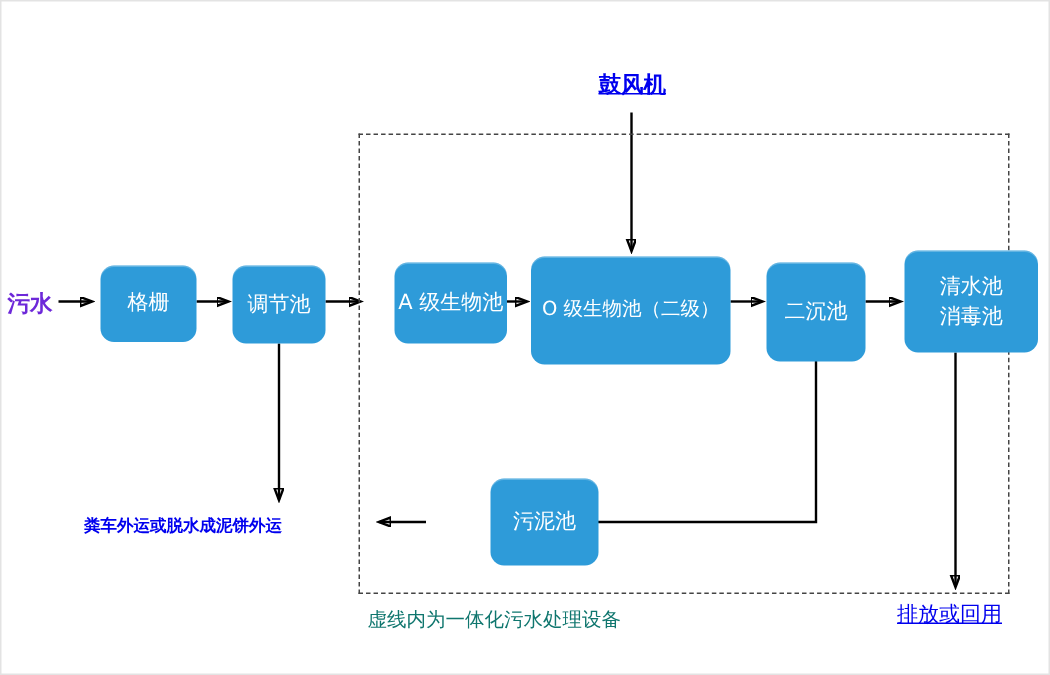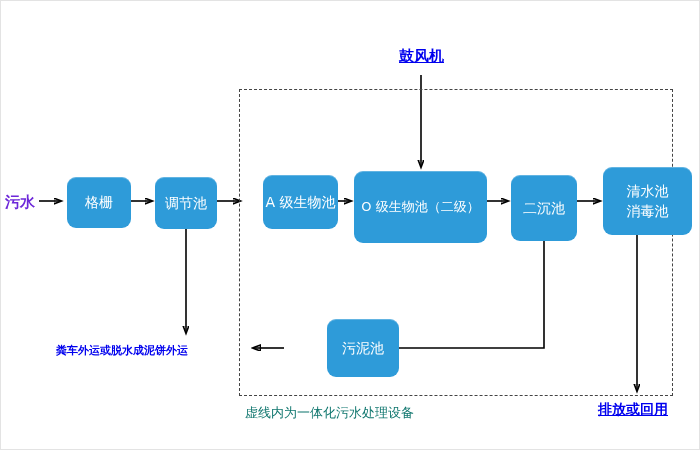--- a/index.html
+++ b/index.html
@@ -39,21 +39,21 @@
     position:absolute;
     left:238px; top:88px; width:434px; height:307px;
     border:1px dashed var(--dashed-border, #444444);
     box-sizing:border-box;
   }
 
   .txt { position:absolute; white-space:nowrap; }
   .source-label  { left:4px;   top:192px; font-size:15px; font-weight:bold; color:#6d28d9; }
   .blower-label  { left:398px; top:46px;  font-size:15px; font-weight:bold;
                    color:var(--accent-text,#0000EE); text-decoration:underline; }
-  .discharge-label { left:597px; top:400px; font-size:14px; font-weight:bold;
+  .discharge-label { left:597px; top:400px; font-size:14px; font-weight:normal;
                    color:var(--accent-text,#0000EE); text-decoration:underline; }
   .sludge-out-label { left:55px; top:342px; font-size:11px; font-weight:bold;
                    color:var(--accent-text,#0000EE); }
   .dashed-caption { left:244px; top:403px; font-size:13px; color:#0f766e; }
 </style>
 </head>
 <body>
 
 <div class="canvas">
 

